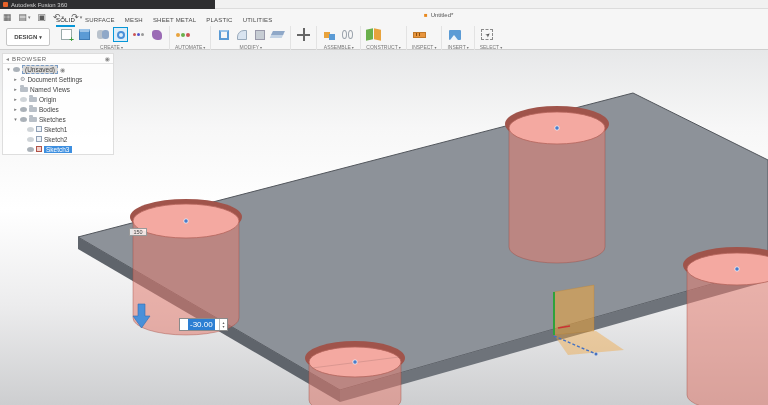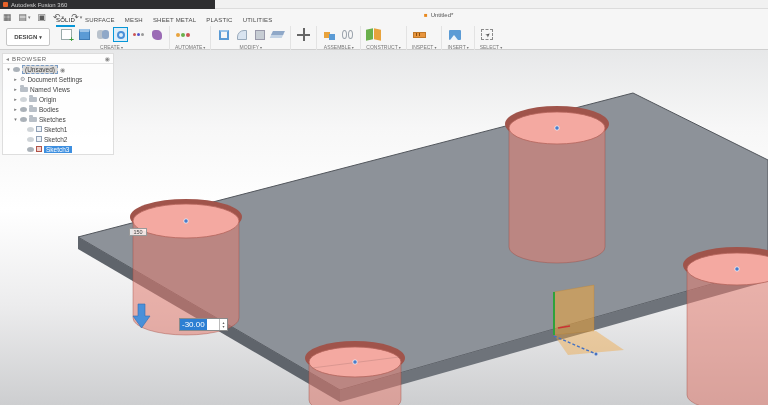--- a/index.html
+++ b/index.html
@@ -86,21 +86,21 @@
   .folder { width:8px; height:5px; background:#b8bfc7; border-radius:1px; position:relative; flex:0 0 auto; }
   .folder:before { content:""; position:absolute; left:0; top:-1.5px; width:3.5px; height:1.5px; background:#b8bfc7; border-radius:1px 1px 0 0; }
   .gear { font-size:6px; color:#8b9096; line-height:6px; }
   .sk-icn { width:6px; height:6px; border:1px solid #8fa0b5; background:#eef2f7; flex:0 0 auto; }
   .root-box { border:1px dashed #7a9cc4; background:#d9d9d9; padding:0 2px; font-size:6px; }
   .sel .lbl { background:#3d8fe0; color:#fff; padding:0 2px; }
   .sel .sk-icn { border-color:#b05248; background:#f3d2cd; }
 
   
   .dim-box { position:absolute; left:179px; top:318px; width:49px; height:13px; background:#fff; border:1px solid #8a8a8a; display:flex; align-items:center; }
-  .dim-val { background:#2d7fd3; color:#fff; font-size:8px; line-height:11px; padding:0 2px; margin-left:0; }
+  .dim-val { background:#2d7fd3; color:#fff; font-size:8px; line-height:11px; padding:0 2px; margin-left:8px; }
   .dim-spin { margin-left:auto; border-left:1px solid #bbb; width:8px; height:100%; display:flex; flex-direction:column; align-items:center; justify-content:center; font-size:4px; color:#666; line-height:3.5px; }
   .edge-dim { position:absolute; left:129px; top:228px; width:18px; height:8px; background:rgba(255,255,255,.78); border:.5px solid #999; font-size:5.5px; color:#444; display:flex; align-items:center; justify-content:center; }
 </style>
 </head>
 <body>
 
 <div class="ribbon">
 
   <div class="titlebar">
     <div class="titlebar-dark">

